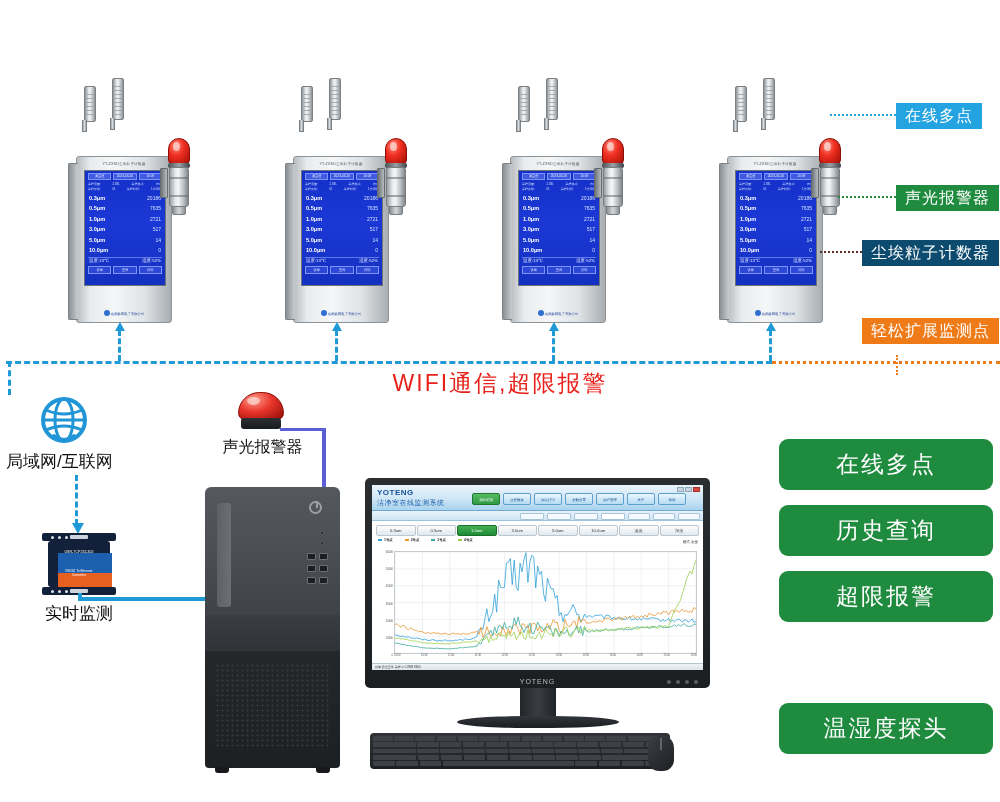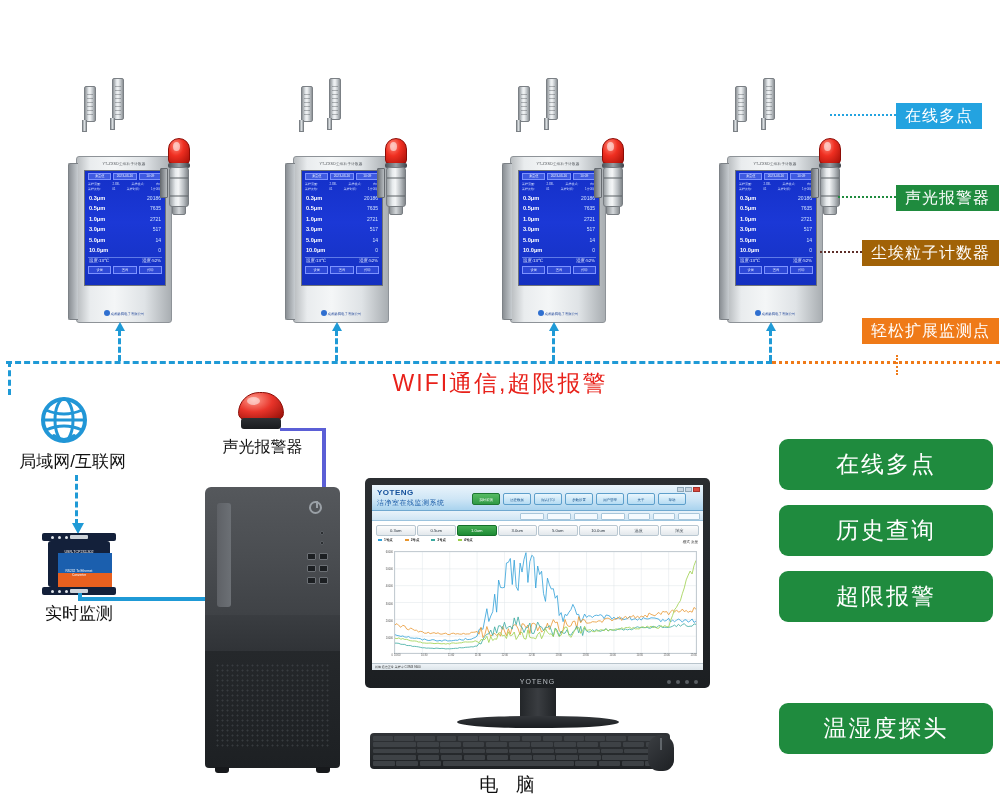--- a/index.html
+++ b/index.html
@@ -165,21 +165,21 @@
     border-right:5px solid transparent; border-bottom:9px solid #1f9ad6;
   }
   #wifi-text {
     position:absolute; left:0; right:0; top:368px; text-align:center;
     color:#e8211a; font-size:23px; letter-spacing:2px; font-weight:500;
   }
 
   
   #globe { left:36px; top:396px; width:56px; height:52px; }
   #lan-label {
-    left:6px; top:450px; width:120px; text-align:right;
+    left:6px; top:450px; width:120px; text-align:left;
     font-size:17px; color:#111; letter-spacing:0;
   }
   #lan-arrow {
     position:absolute; left:75px; top:475px; width:0; height:50px;
     border-left:3px dashed #1f9ad6;
   }
   #lan-arrow .head {
     position:absolute; left:-6px; top:48px; width:0; height:0;
     border-left:6px solid transparent; border-right:6px solid transparent;
     border-top:11px solid #1f9ad6;
@@ -734,21 +734,21 @@
     </div>
   </div>
 
   <div class="leader" style="left:830px; top:114px; width:66px; border-color:#23a3e0;"></div>
   <div class="rlabel" id="label-temp" style="left:896px; top:103px; background:#23a3e0;">在线多点</div>
 
   <div class="leader" style="left:838px; top:196px; width:58px; border-color:#1f8b3e;"></div>
   <div class="rlabel" id="label-alarm" style="left:896px; top:185px; background:#1f8b3e;">声光报警器</div>
 
   <div class="leader" style="left:820px; top:251px; width:42px; border-color:#5e2f2a;"></div>
-  <div class="rlabel" id="label-counter" style="left:862px; top:240px; background:#a16207;">尘埃粒子计数器</div>
+  <div class="rlabel" id="label-counter" style="left:862px; top:240px; background:#0c4a6e;">尘埃粒子计数器</div>
 
   <div class="leader-v" style="left:896px; top:355px; height:20px; border-color:#ef7a18;"></div>
   <div class="rlabel" id="label-expand" style="left:862px; top:318px; background:#ef7a18;">轻松扩展监测点</div>
 
   <div id="bus-main"></div>
   <div id="bus-ext"></div>
   <div class="riser" style="left:118px; top:330px; height:31px;">
       <i class="arrow"></i>
     </div>
   <div class="riser" style="left:335px; top:330px; height:31px;">
@@ -1030,20 +1030,19 @@
           <i></i>
           <i class="w6"></i>
           <i></i>
           <i></i>
           <i></i>
           <i></i>
         </div>
     </div>
   </div>
   <div class="abs" id="mouse"></div>
-  <div class="abs" id="pc-label">电 脑</div>
 
   <div class="feat" style="top:439px;">在线多点</div>
   <div class="feat" style="top:505px;">历史查询</div>
   <div class="feat" style="top:571px;">超限报警</div>
   <div class="feat" style="top:703px;">温湿度探头</div>
 
 </div>
 
 </body></html>

